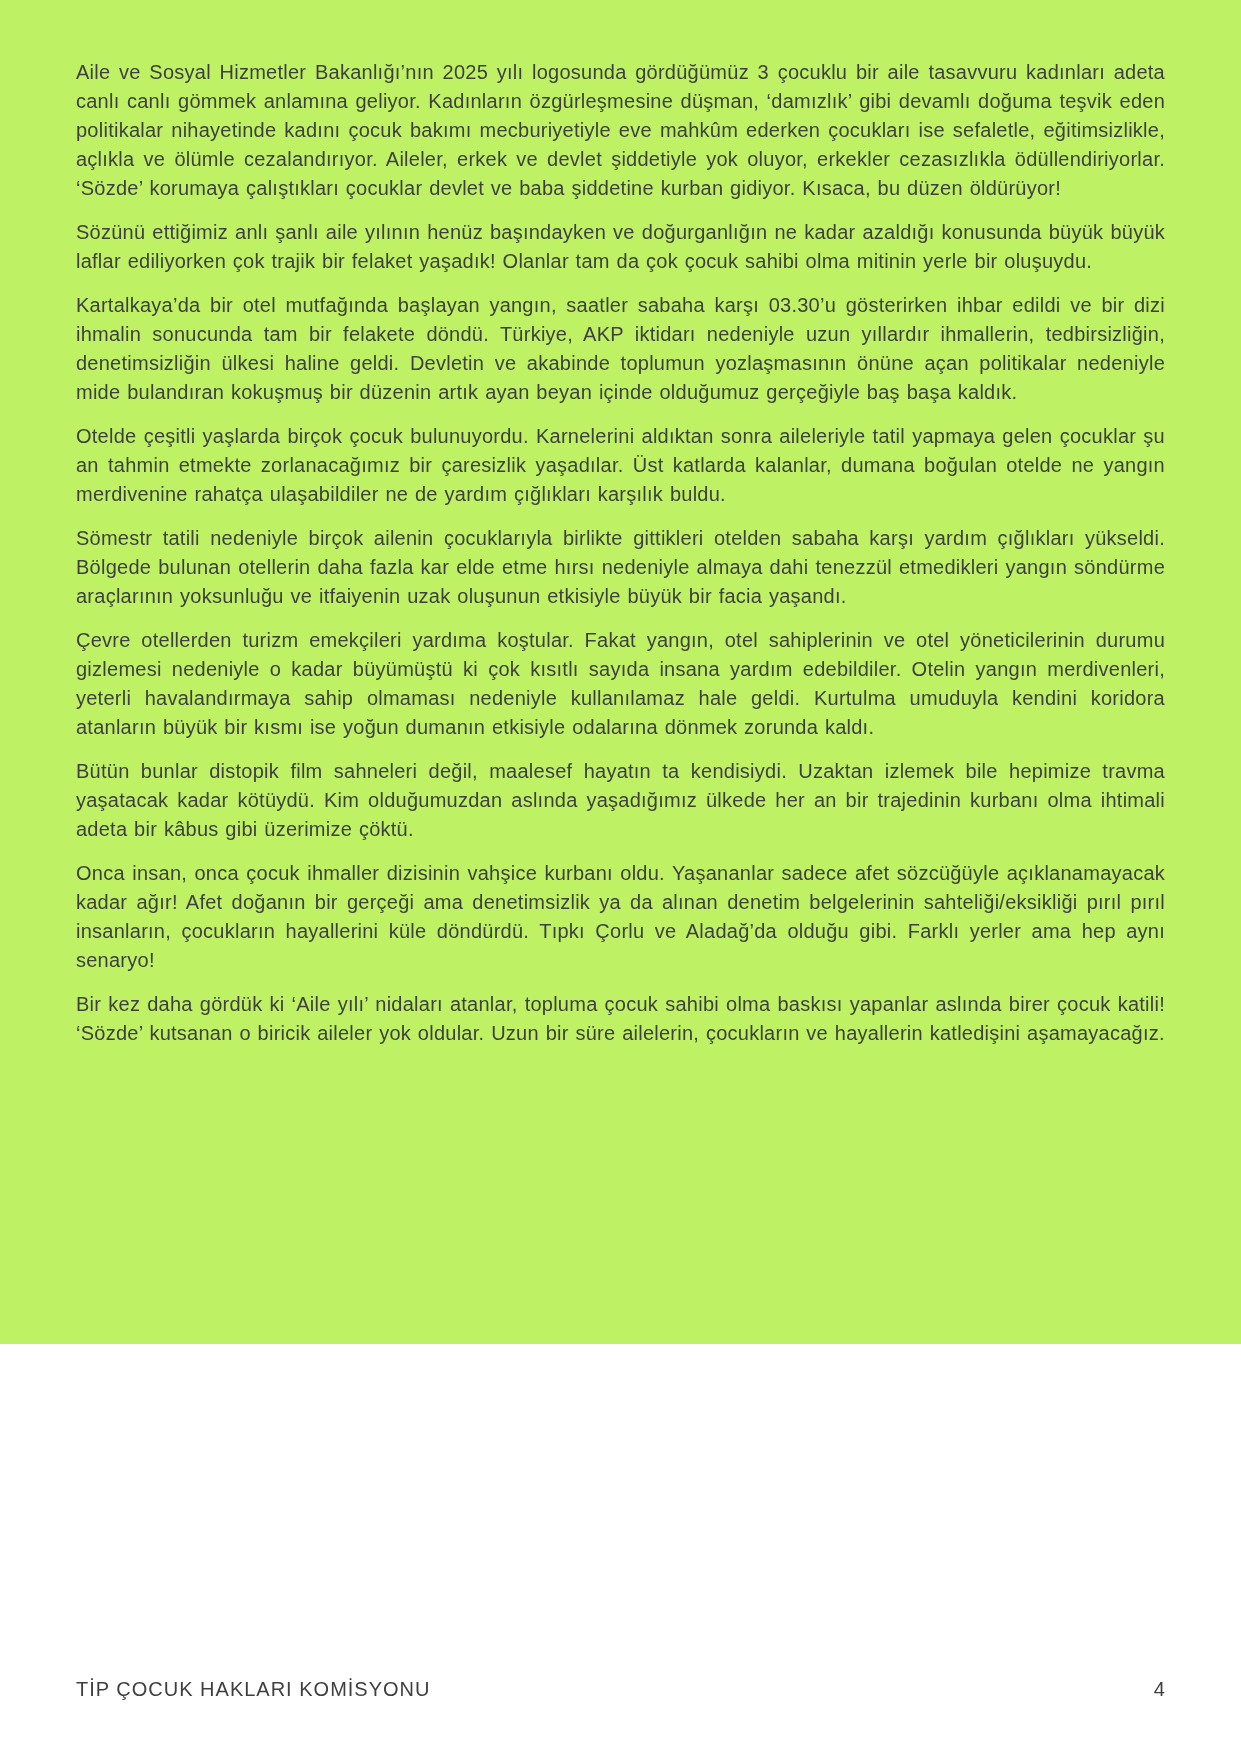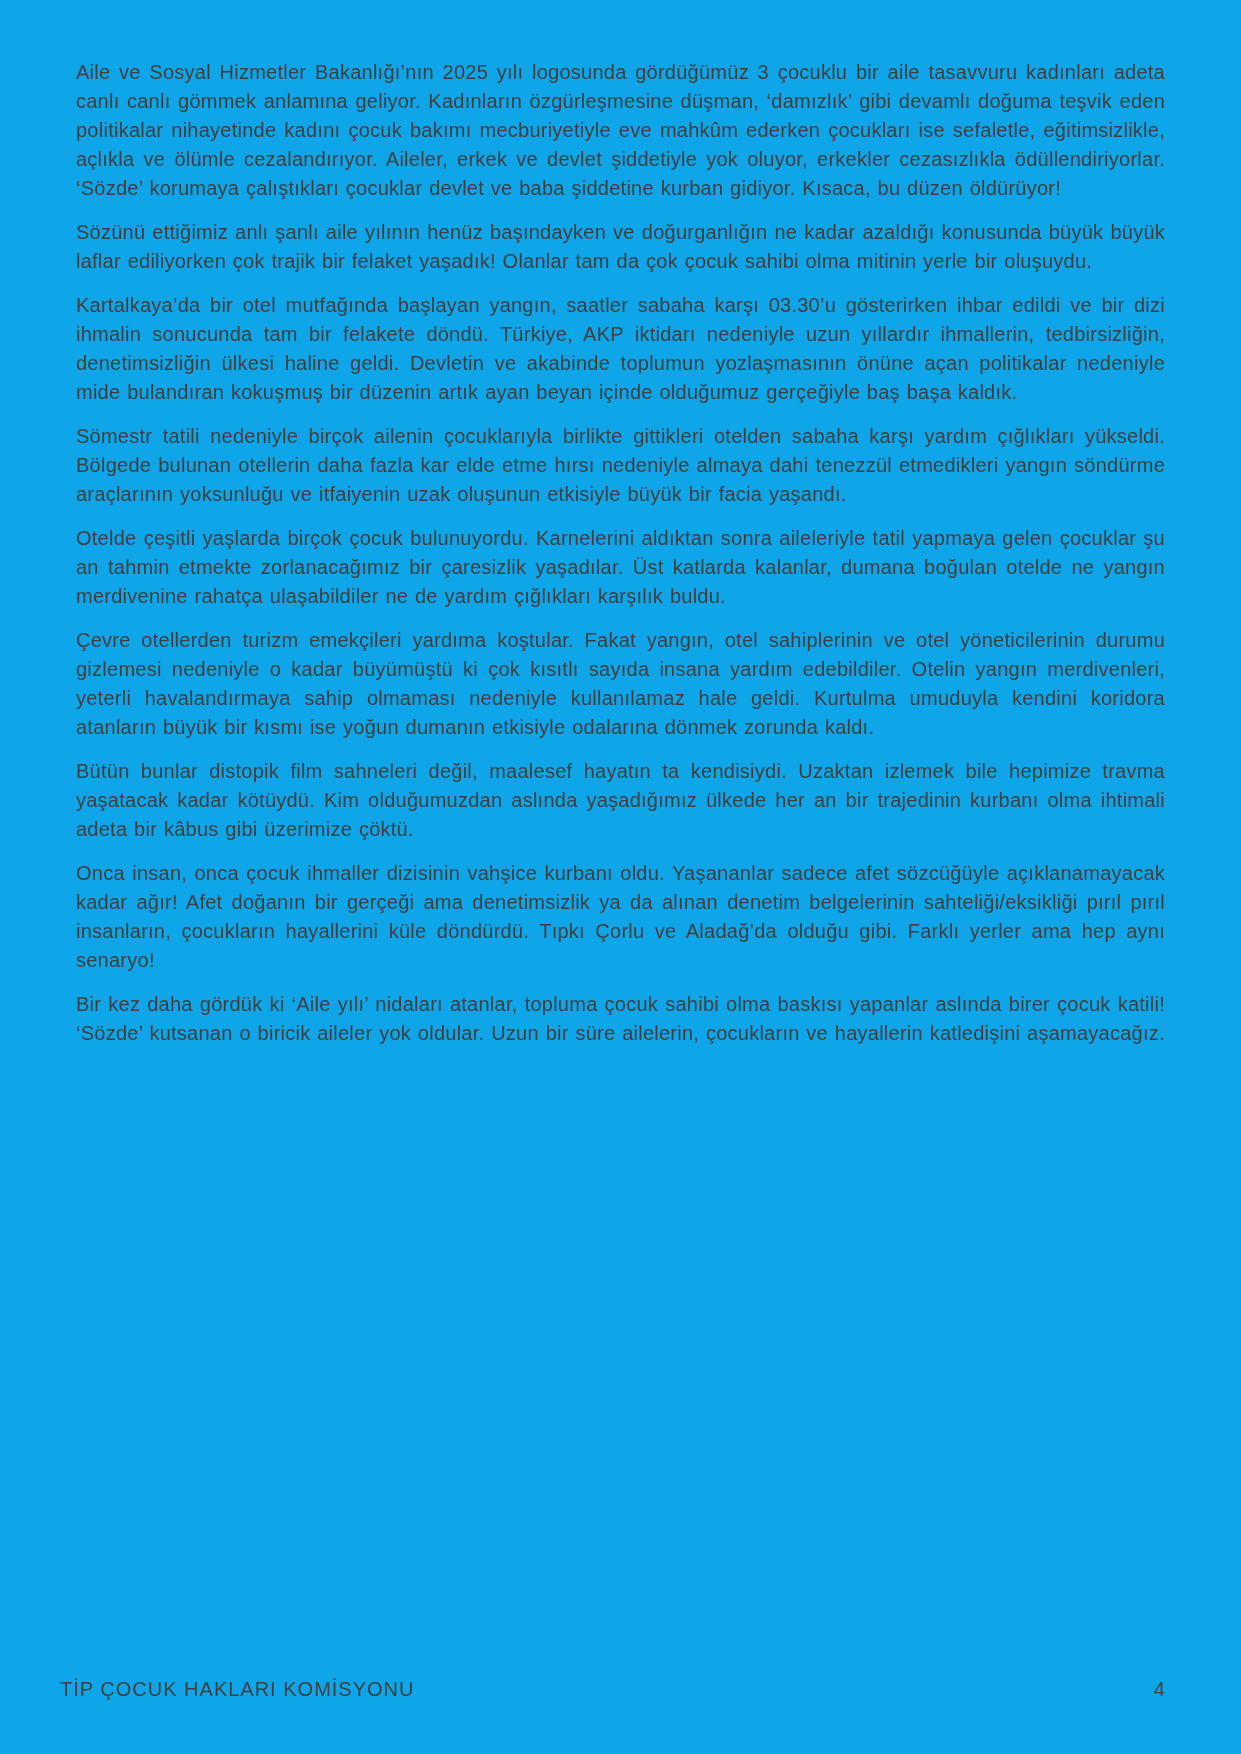--- a/index.html
+++ b/index.html
@@ -9,38 +9,38 @@
     background: #ffffff;
   }
   body {
     width: 1241px;
     height: 1754px;
     font-family: "Liberation Sans", sans-serif;
   }
   .page {
     position: relative;
     width: 1241px;
-    height: 1754px;
+    height: 1344px;
     box-sizing: border-box;
-    background: #0ea5e9;
+    background: #bef264;
     padding: 58px 76px 18px 76px;
     color: #3f3f3f;
   }
   .content p {
     margin: 0 0 15px 0;
     font-size: 20px;
     line-height: 29px;
     text-align: justify;
     letter-spacing: 0.25px;
     word-spacing: 1px;
     color: #3f3f3f;
   }
   .footer {
     position: absolute;
-    left: 60px;
+    left: 76px;
     right: 76px;
     top: 1678px;
     display: flex;
     justify-content: space-between;
     align-items: baseline;
     font-size: 20px;
     color: #3f3f3f;
   }
   .footer .footer-title {
     letter-spacing: 1px;
@@ -50,22 +50,22 @@
   }
 </style>
 </head>
 <body>
 
 <div class="page">
   <div class="content">
     <p>Aile ve Sosyal Hizmetler Bakanlığı’nın 2025 yılı logosunda gördüğümüz 3 çocuklu bir aile tasavvuru kadınları adeta canlı canlı gömmek anlamına geliyor. Kadınların özgürleşmesine düşman, ‘damızlık’ gibi devamlı doğuma teşvik eden politikalar nihayetinde kadını çocuk bakımı mecburiyetiyle eve mahkûm ederken çocukları ise sefaletle, eğitimsizlikle, açlıkla ve ölümle cezalandırıyor. Aileler, erkek ve devlet şiddetiyle yok oluyor, erkekler cezasızlıkla ödüllendiriyorlar.  ‘Sözde’ korumaya çalıştıkları çocuklar devlet ve baba şiddetine kurban gidiyor. Kısaca, bu düzen öldürüyor!</p>
     <p>Sözünü ettiğimiz anlı şanlı aile yılının henüz başındayken ve doğurganlığın ne kadar azaldığı konusunda büyük büyük laflar ediliyorken çok trajik bir felaket yaşadık! Olanlar tam da çok çocuk sahibi olma mitinin yerle bir oluşuydu.</p>
     <p>Kartalkaya’da bir otel mutfağında başlayan yangın, saatler sabaha karşı 03.30’u gösterirken ihbar edildi ve bir dizi ihmalin sonucunda tam bir felakete döndü. Türkiye, AKP iktidarı nedeniyle uzun yıllardır ihmallerin, tedbirsizliğin, denetimsizliğin ülkesi haline geldi. Devletin ve akabinde toplumun yozlaşmasının önüne açan politikalar nedeniyle mide bulandıran kokuşmuş bir düzenin artık ayan beyan içinde olduğumuz gerçeğiyle baş başa kaldık.</p>
+    <p>Otelde çeşitli yaşlarda birçok çocuk bulunuyordu. Karnelerini aldıktan sonra aileleriyle tatil yapmaya gelen çocuklar şu an tahmin etmekte zorlanacağımız bir çaresizlik yaşadılar. Üst katlarda kalanlar, dumana boğulan otelde ne yangın merdivenine rahatça ulaşabildiler ne de yardım çığlıkları karşılık buldu.</p>
     <p>Sömestr tatili nedeniyle birçok ailenin çocuklarıyla birlikte gittikleri otelden sabaha karşı yardım çığlıkları yükseldi. Bölgede bulunan otellerin daha fazla kar elde etme hırsı nedeniyle almaya dahi tenezzül etmedikleri yangın söndürme araçlarının yoksunluğu ve itfaiyenin uzak oluşunun etkisiyle büyük bir facia yaşandı.</p>
-    <p>Otelde çeşitli yaşlarda birçok çocuk bulunuyordu. Karnelerini aldıktan sonra aileleriyle tatil yapmaya gelen çocuklar şu an tahmin etmekte zorlanacağımız bir çaresizlik yaşadılar. Üst katlarda kalanlar, dumana boğulan otelde ne yangın merdivenine rahatça ulaşabildiler ne de yardım çığlıkları karşılık buldu.</p>
     <p>Çevre otellerden turizm emekçileri yardıma koştular. Fakat yangın, otel sahiplerinin ve otel yöneticilerinin durumu gizlemesi nedeniyle o kadar büyümüştü ki çok kısıtlı sayıda insana yardım edebildiler. Otelin yangın merdivenleri, yeterli havalandırmaya sahip olmaması nedeniyle kullanılamaz hale geldi. Kurtulma umuduyla kendini koridora atanların büyük bir kısmı ise yoğun dumanın etkisiyle odalarına dönmek zorunda kaldı.</p>
     <p>Bütün bunlar distopik film sahneleri değil, maalesef hayatın ta kendisiydi. Uzaktan izlemek bile hepimize travma yaşatacak kadar kötüydü. Kim olduğumuzdan aslında yaşadığımız ülkede her an bir trajedinin kurbanı olma ihtimali adeta bir kâbus gibi üzerimize çöktü.</p>
     <p>Onca insan, onca çocuk ihmaller dizisinin vahşice kurbanı oldu. Yaşananlar sadece afet sözcüğüyle açıklanamayacak kadar ağır! Afet doğanın bir gerçeği ama denetimsizlik ya da alınan denetim belgelerinin sahteliği/eksikliği pırıl pırıl insanların, çocukların hayallerini küle döndürdü. Tıpkı Çorlu ve Aladağ’da olduğu gibi. Farklı yerler ama hep aynı senaryo!</p>
     <p>Bir kez daha gördük ki ‘Aile yılı’ nidaları atanlar, topluma çocuk sahibi olma baskısı yapanlar aslında birer çocuk katili! ‘Sözde’ kutsanan o biricik aileler yok oldular. Uzun bir süre ailelerin, çocukların ve hayallerin katledişini aşamayacağız.</p>
   </div>
 
   <div class="footer">
     <span class="footer-title">TİP ÇOCUK HAKLARI KOMİSYONU</span>
     <span class="page-number">4</span>
   </div>

